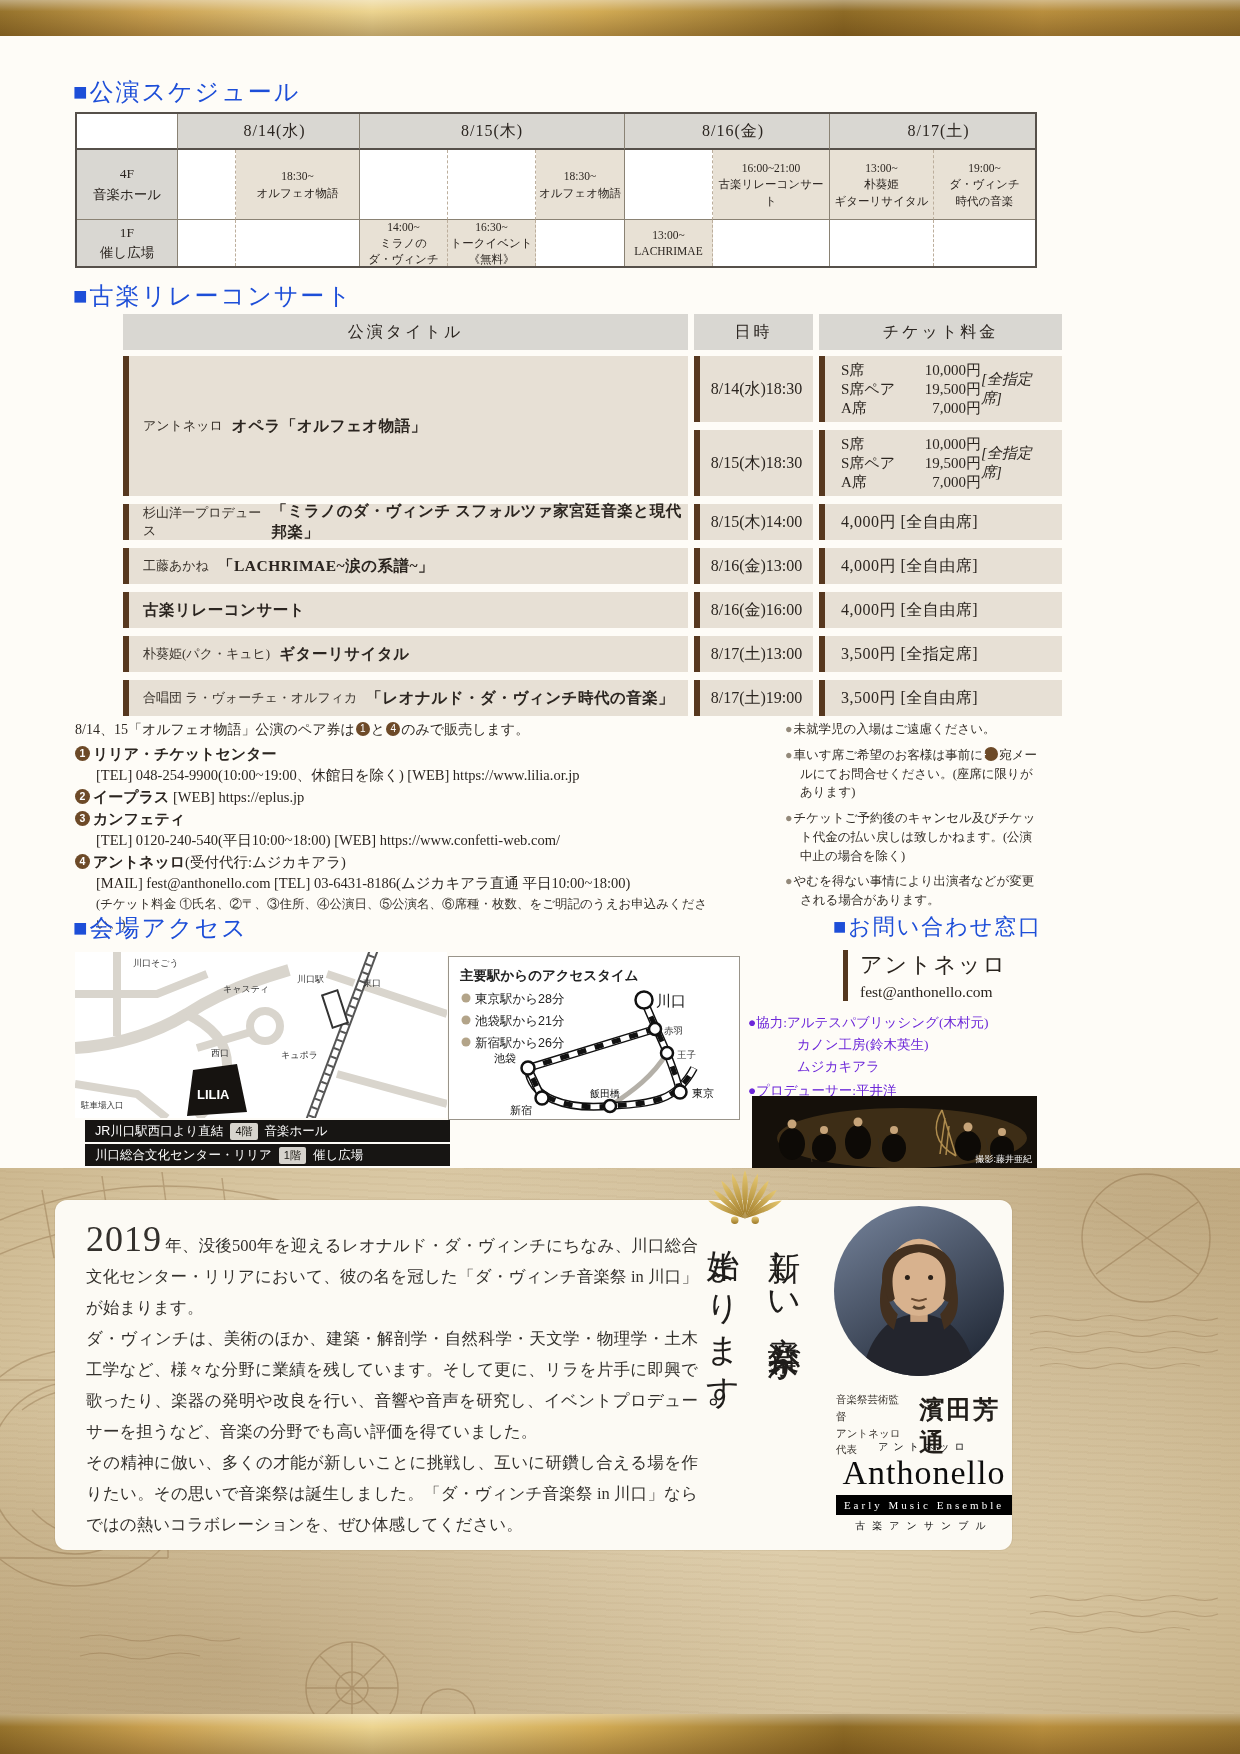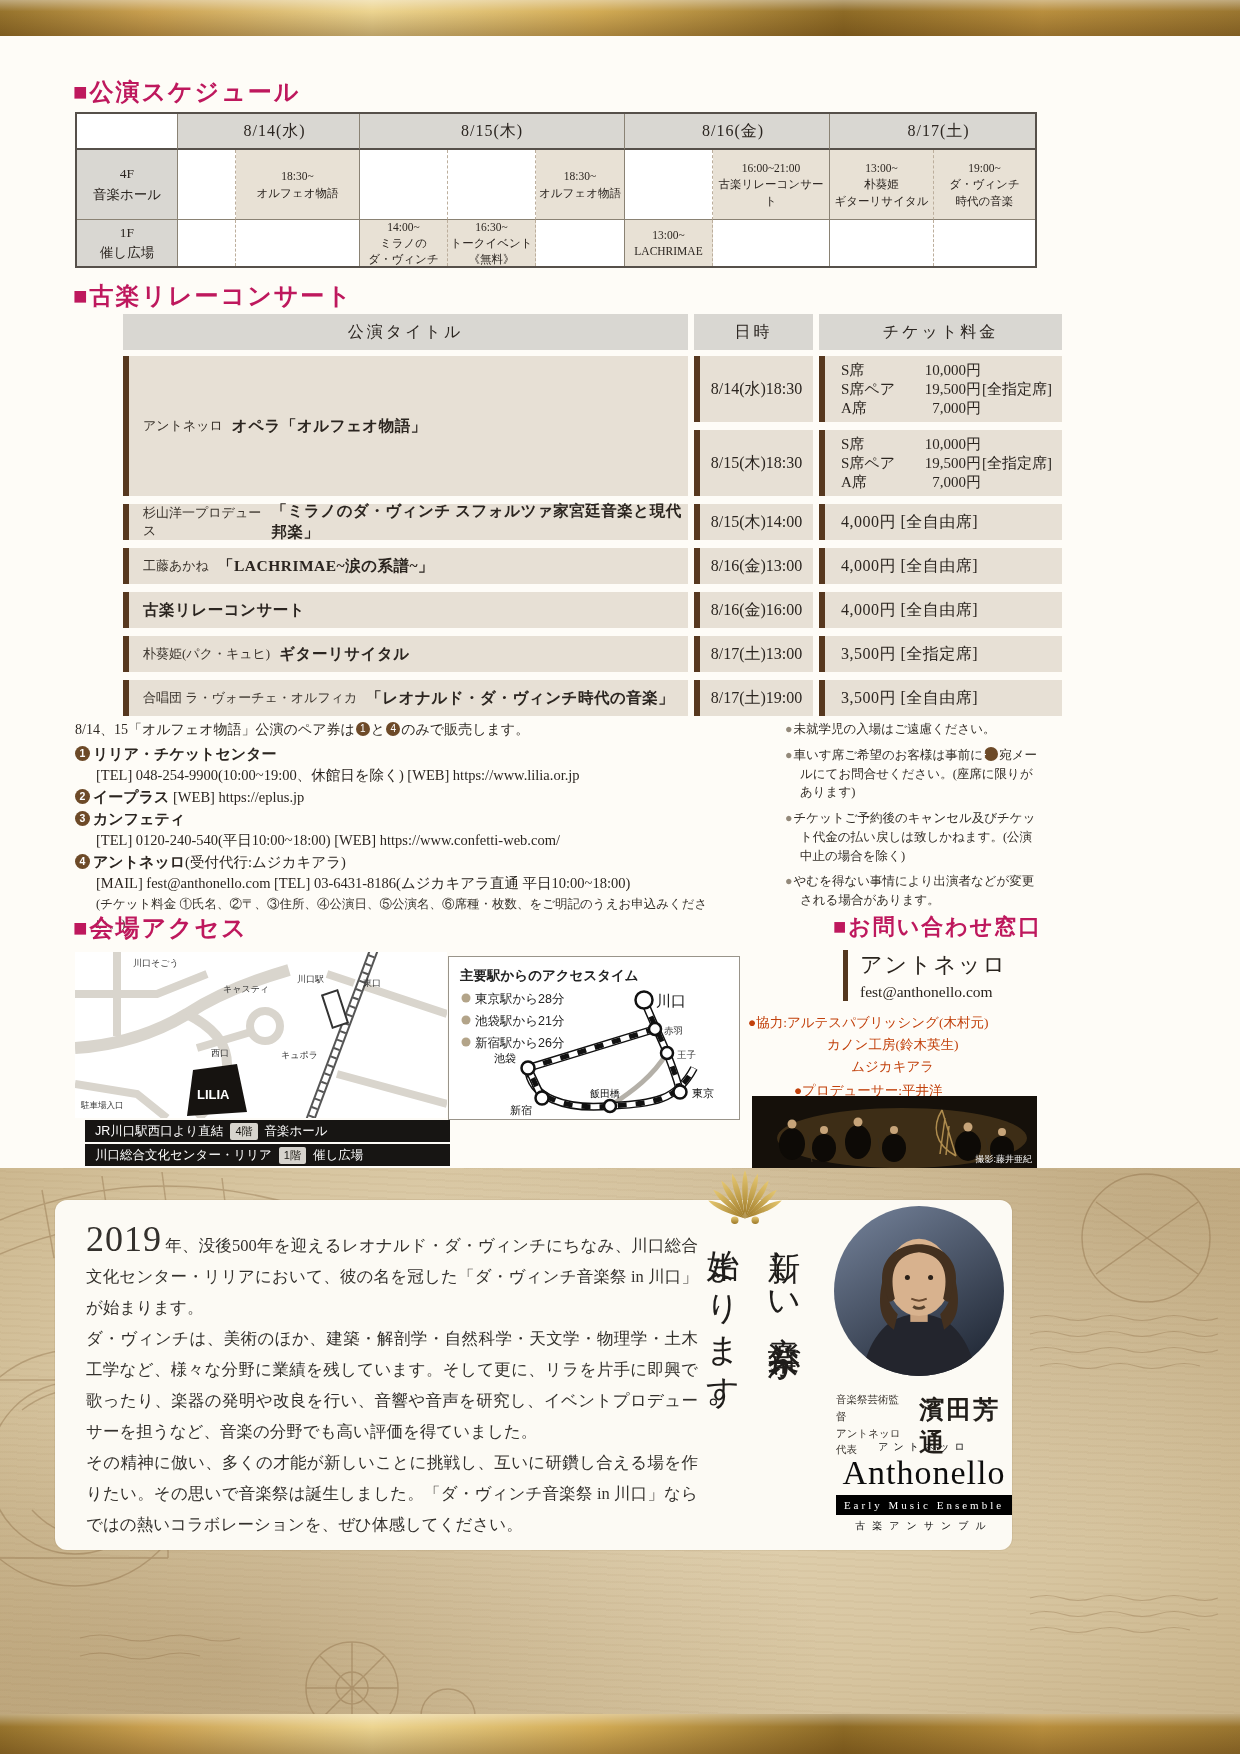--- a/index.html
+++ b/index.html
@@ -3,21 +3,21 @@
 <meta charset="utf-8">
 <style>
   html,body{margin:0;padding:0;background:#ffffff;}
   #page{position:relative;width:1240px;height:1754px;background:#fefcf7;overflow:hidden;
         font-family:"Liberation Serif","DejaVu Serif",serif;color:#2b2520;}
   .goldbar{position:absolute;left:0;width:1240px;
     background:linear-gradient(180deg,rgba(255,255,255,.38),rgba(255,255,255,0) 32%,rgba(60,30,0,.28)),
                linear-gradient(90deg,#96732c,#c9a050 12%,#ecd490 30%,#d2ab55 48%,#8e6b26 68%,#b98f3e 84%,#9a7630);}
   .goldbar.top{top:0;height:36px;}
   .goldbar.bottom{top:1714px;height:40px;}
-  .sec-head{position:absolute;font-size:24px;font-weight:700;color:#be185d;letter-spacing:2px;}
+  .sec-head{position:absolute;font-size:24px;font-weight:400;color:#1d4ed8;letter-spacing:2px;}
   .pre{white-space:pre-line;}
 
   
   .sch{position:absolute;left:75px;top:112px;width:962px;box-sizing:border-box;
        border:2px solid #56504a;display:grid;background:#fff;
        grid-template-columns:101px 58px 124px 88px 88px 89px 88px 117px 104px 101px;
        grid-template-rows:36px 70px 46px;}
   .sch .c{border-right:1px dashed #bcae9c;border-bottom:1px solid #8a8274;display:flex;
           align-items:center;justify-content:center;text-align:center;box-sizing:border-box;}
   .sch .gs{border-right:1px solid #8a8274;}
@@ -42,21 +42,21 @@
   .tcell-title .ttl{font-size:15.5px;font-weight:700;letter-spacing:.5px;}
   .tcell-title.big{height:140px;}
   .tcell-date{display:flex;align-items:center;justify-content:center;font-size:16px;height:36px;}
   .tcell-price{display:flex;align-items:center;padding-left:16px;font-size:16px;height:36px;letter-spacing:.5px;}
   .bigright{display:flex;flex-direction:column;gap:8px;}
   .subrow{display:flex;gap:6px;}
   .subrow .tcell-date{height:66px;}
   .tcell-price-big{display:flex;align-items:center;height:66px;padding:0 10px 0 16px;}
   .seatrow{display:flex;font-size:15px;line-height:19px;}
   .seatlabel{width:68px;} .seatval{width:72px;text-align:right;}
-  .seatnote{margin-left:auto;font-size:15px;}
+  .seatnote{margin-left:auto;font-size:15px;font-style:italic;}
 
   
   .pairnote{position:absolute;left:75px;top:721px;font-size:14px;color:#2e2822;}
   .sellers{position:absolute;left:75px;top:743px;width:650px;}
   .s-name{font-weight:700;font-size:15px;line-height:22px;}
   .s-inline{font-weight:400;font-size:14.5px;}
   .s-detail{padding-left:21px;font-size:14.5px;line-height:21px;}
   .s-detail2{padding-left:21px;font-size:12.5px;line-height:20px;color:#35302a;}
   .cnum{display:inline-block;width:15px;height:15px;border-radius:50%;background:#6d4a28;color:#fff;
         font-size:10.5px;line-height:15px;text-align:center;vertical-align:2px;margin-right:3px;
@@ -71,21 +71,21 @@
   .mapcap{position:absolute;left:85px;top:1120px;width:365px;}
   .mapcap-line{display:flex;align-items:center;height:22px;background:#171513;color:#fff;
     font-family:"Liberation Sans","DejaVu Sans",sans-serif;font-size:12.5px;padding-left:10px;margin-bottom:2px;}
   .badge{background:#d6d3cd;color:#15130f;font-size:11px;padding:1px 5px;margin:0 7px;border-radius:2px;}
   .railwrap{position:absolute;left:448px;top:956px;width:292px;height:164px;}
 
   
   .contact-name{position:absolute;left:843px;top:950px;border-left:5px solid #54371e;padding-left:12px;}
   .contact-name .nm{font-size:22px;letter-spacing:2px;color:#2a241e;}
   .contact-name .em{font-size:15.5px;margin-top:3px;color:#2a241e;}
-  .coop{position:absolute;left:748px;top:1012px;font-size:13.5px;line-height:22px;color:#c2410c;text-align:center;}
+  .coop{position:absolute;left:748px;top:1012px;font-size:13.5px;line-height:22px;color:#6d28d9;}
   .coop .ind{padding-left:49px;}
   .coop .producer{margin-top:2px;}
   .orch{position:absolute;left:752px;top:1096px;width:285px;height:72px;}
 
   
   .parch{position:absolute;left:0;top:1168px;width:1240px;height:586px;
     background:
       repeating-linear-gradient(3deg,rgba(140,105,60,.05) 0 2px,rgba(0,0,0,0) 2px 7px),
       radial-gradient(ellipse at 18% 85%,rgba(120,85,40,.22),rgba(0,0,0,0) 42%),
       radial-gradient(ellipse at 92% 8%,rgba(120,85,40,.18),rgba(0,0,0,0) 45%),

